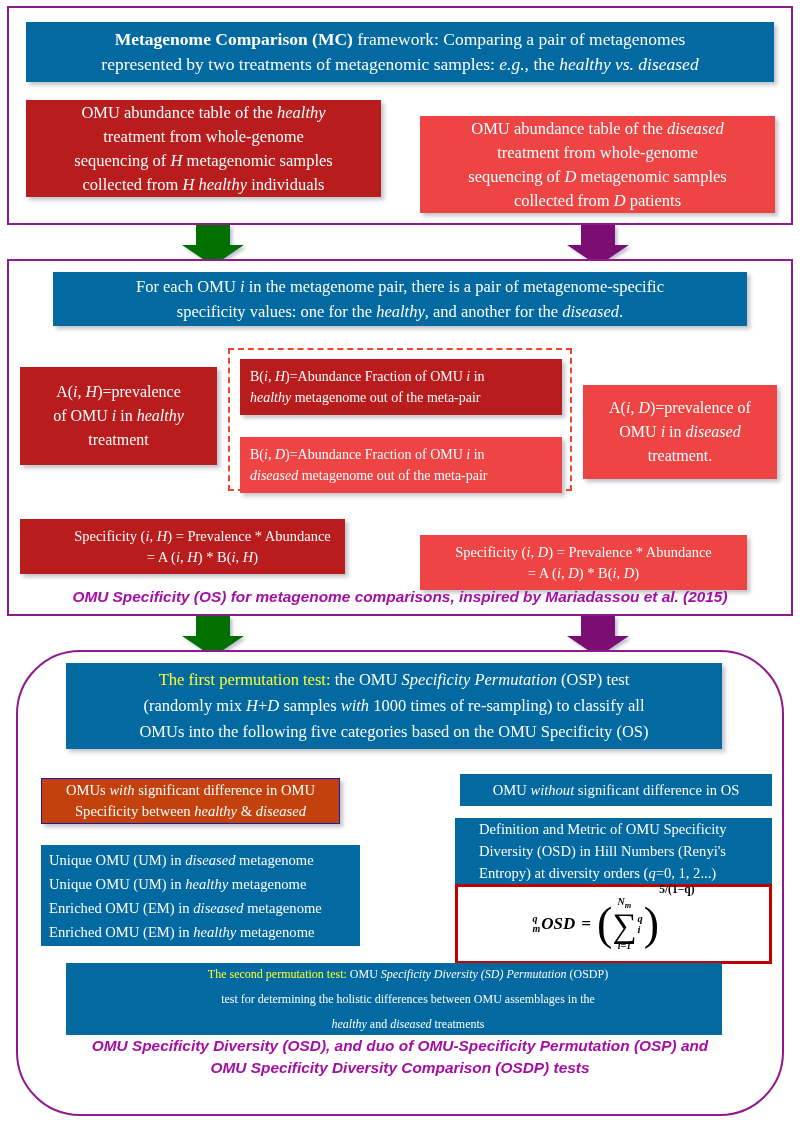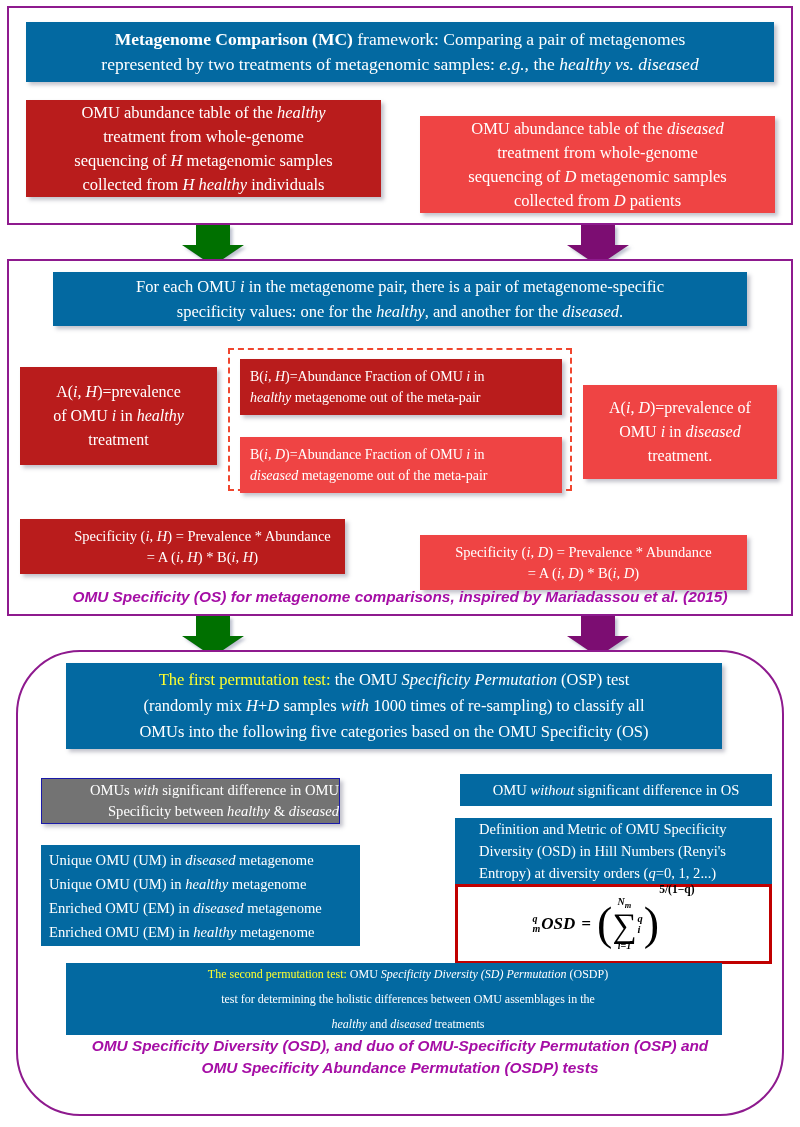--- a/index.html
+++ b/index.html
@@ -17,21 +17,21 @@
   #panel-bot{left:16px;top:650px;width:768px;height:466px;border-radius:64px;}
 
   
   .box{position:absolute;box-sizing:border-box;color:#fff;text-align:center;
        display:flex;align-items:center;justify-content:center;flex-direction:column;
        box-shadow:3px 3px 4px rgba(120,120,140,.45);}
   .box .ln{display:block;width:100%;}
   .blue{background:#0369a1;}
   .teal{background:#b91c1c;}
   .purple{background:#ef4444;margin-top:16px;}
-  .blue-out{background:#737373;border:1px solid #1a1aa8;text-align:right;}
+  .blue-out{background:#c2410c;border:1px solid #1a1aa8;}
   .noshadow{box-shadow:none;}
 
   i,em{font-style:italic;}
   b,strong{font-weight:bold;}
   .hl{color:#ffff2e;}
 
   
   #hdr-main{left:26px;top:22px;width:748px;height:60px;font-size:17.5px;line-height:25px;}
   #box-healthy{left:26px;top:100px;width:355px;height:97px;font-size:16.5px;line-height:24px;}
   #box-diseased{left:420px;top:100px;width:355px;height:97px;font-size:16.5px;line-height:24px;}
@@ -289,16 +289,16 @@
   </div>
 
   <div class="box blue noshadow" id="box-second">
     <span class="ln"><span class="hl">The second permutation test:</span><span> OMU <i>Specificity Diversity (SD) Permutation</i> (OSDP)</span></span>
     <span class="ln">test for determining the holistic differences between OMU assemblages in the</span>
     <span class="ln"><i>healthy</i> and <i>diseased</i> treatments</span>
   </div>
 
   <div class="caption" id="cap-bot">
     <div>OMU Specificity Diversity (OSD), and duo of OMU-Specificity Permutation (OSP) and</div>
-    <div>OMU Specificity Abundance Permutation (OSDP) tests</div>
+    <div>OMU Specificity Diversity Comparison (OSDP) tests</div>
   </div>
 
 </div>
 
 </body></html>

